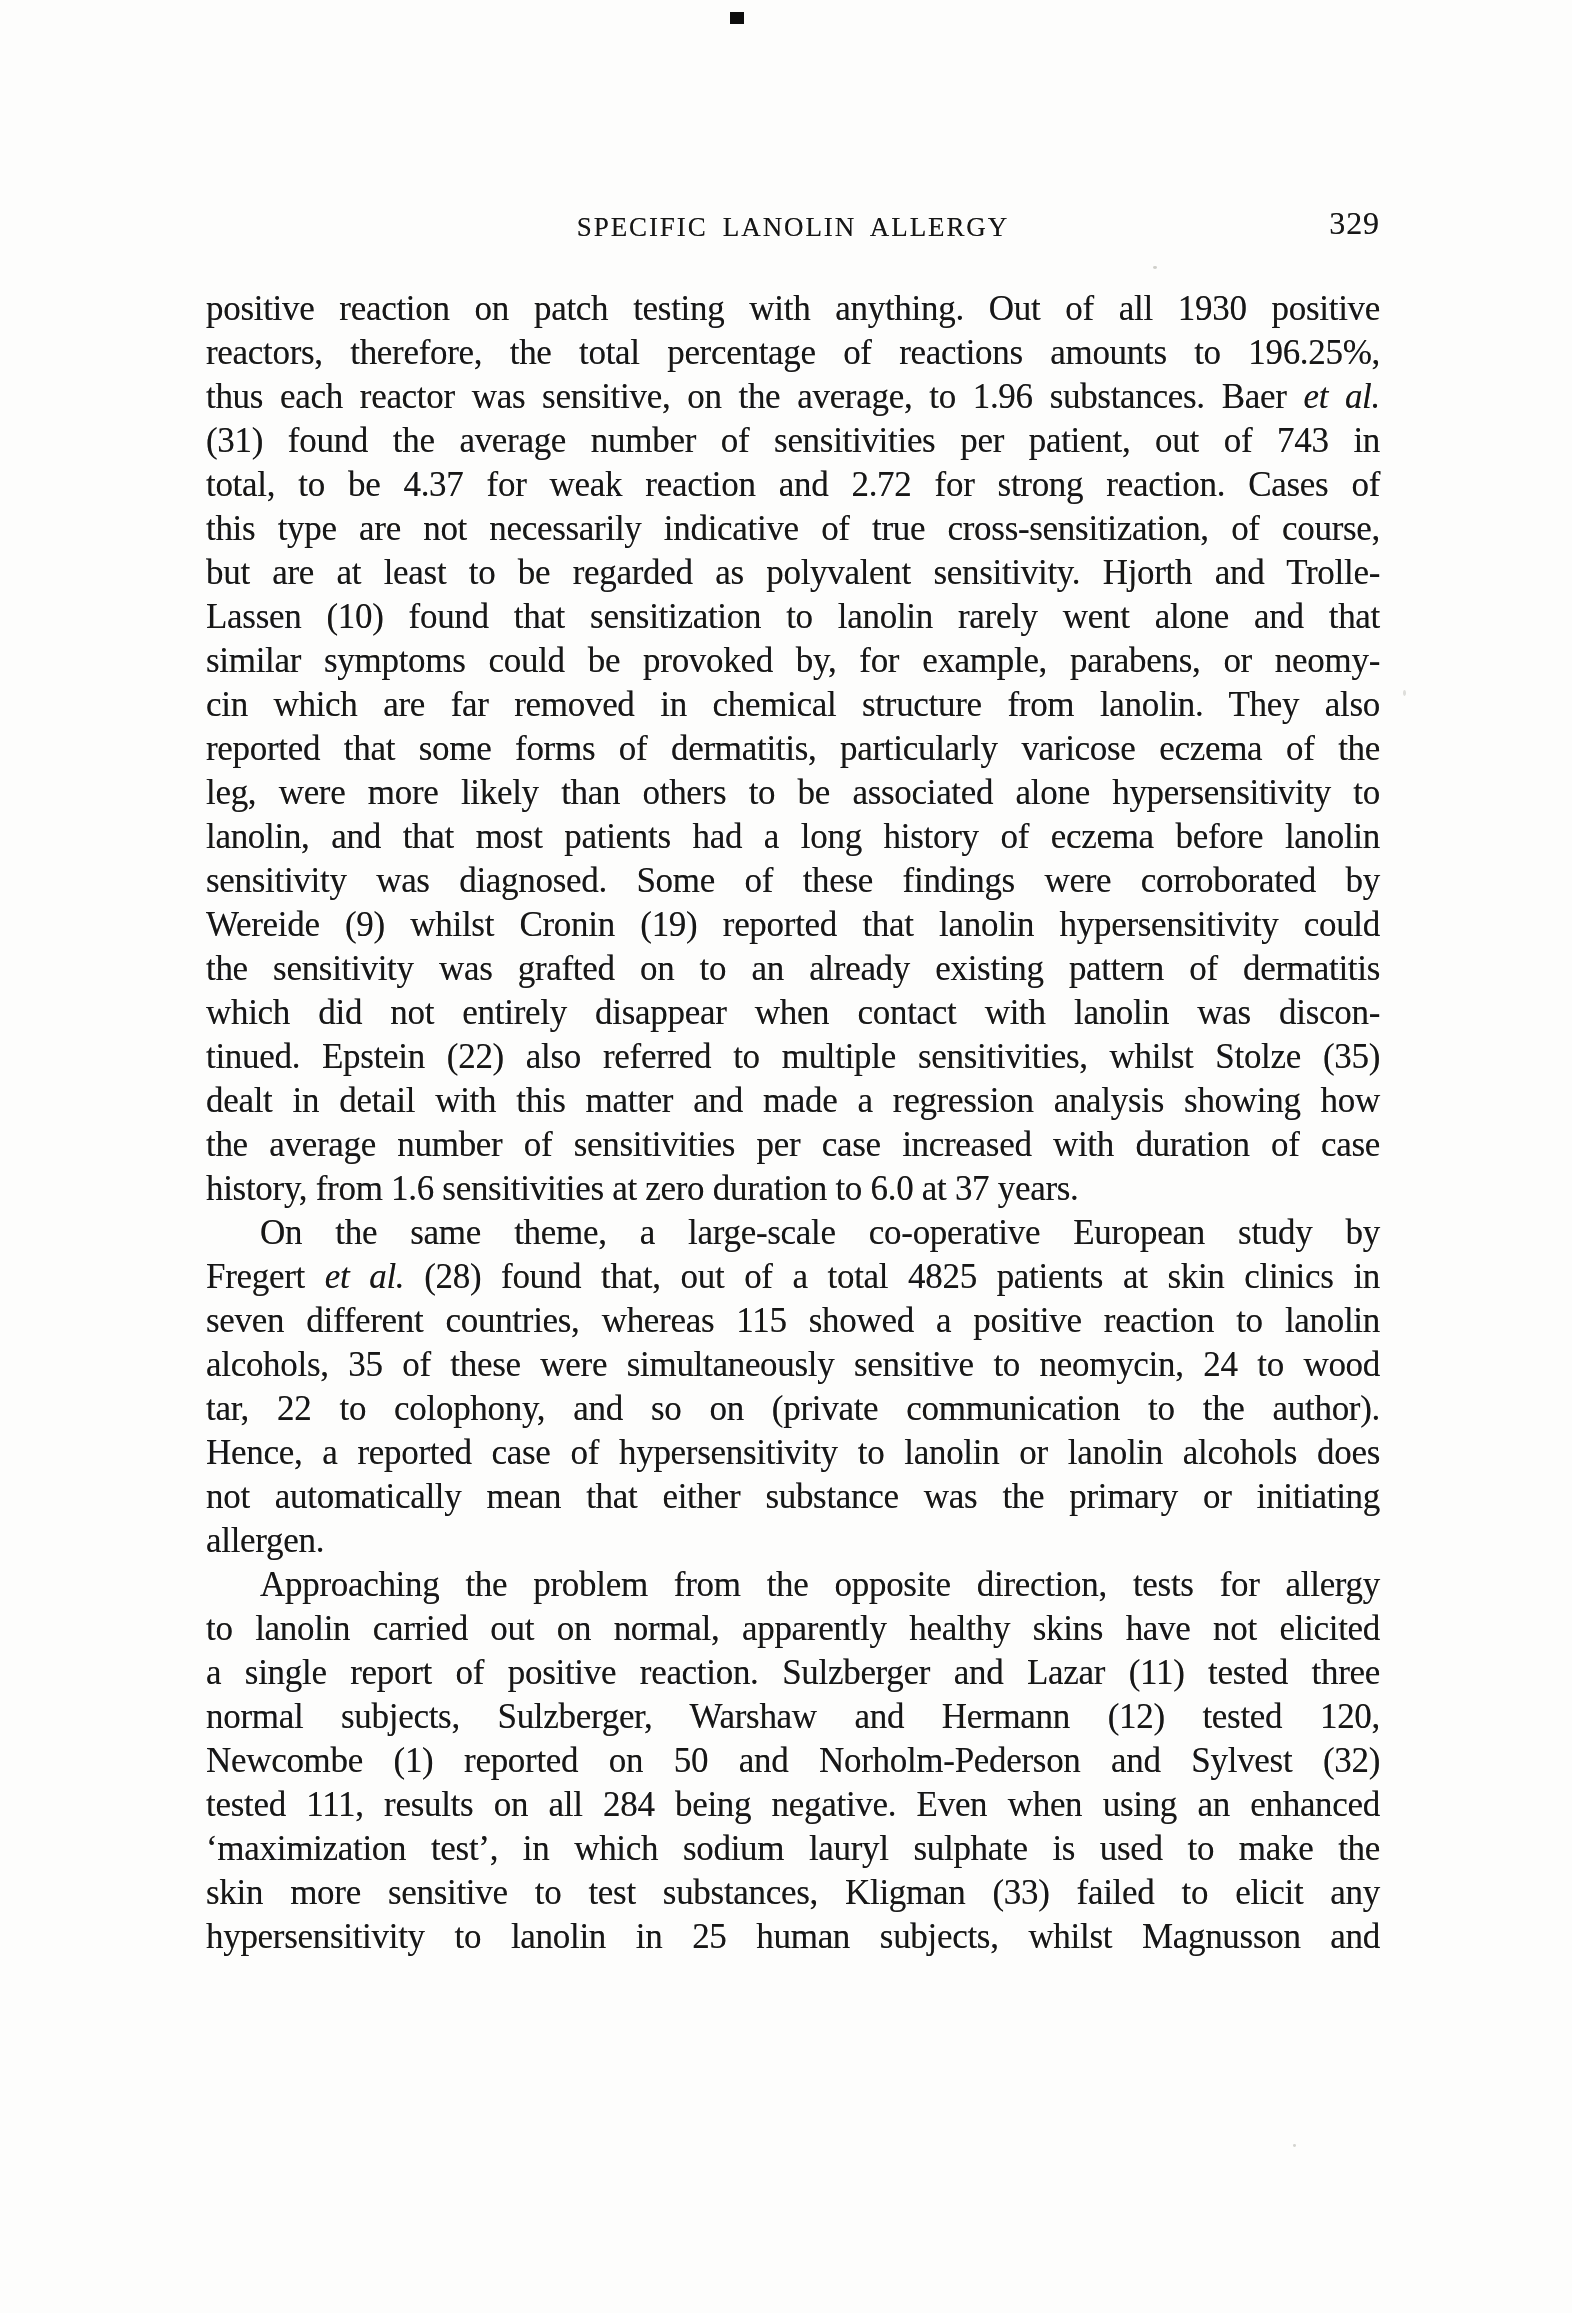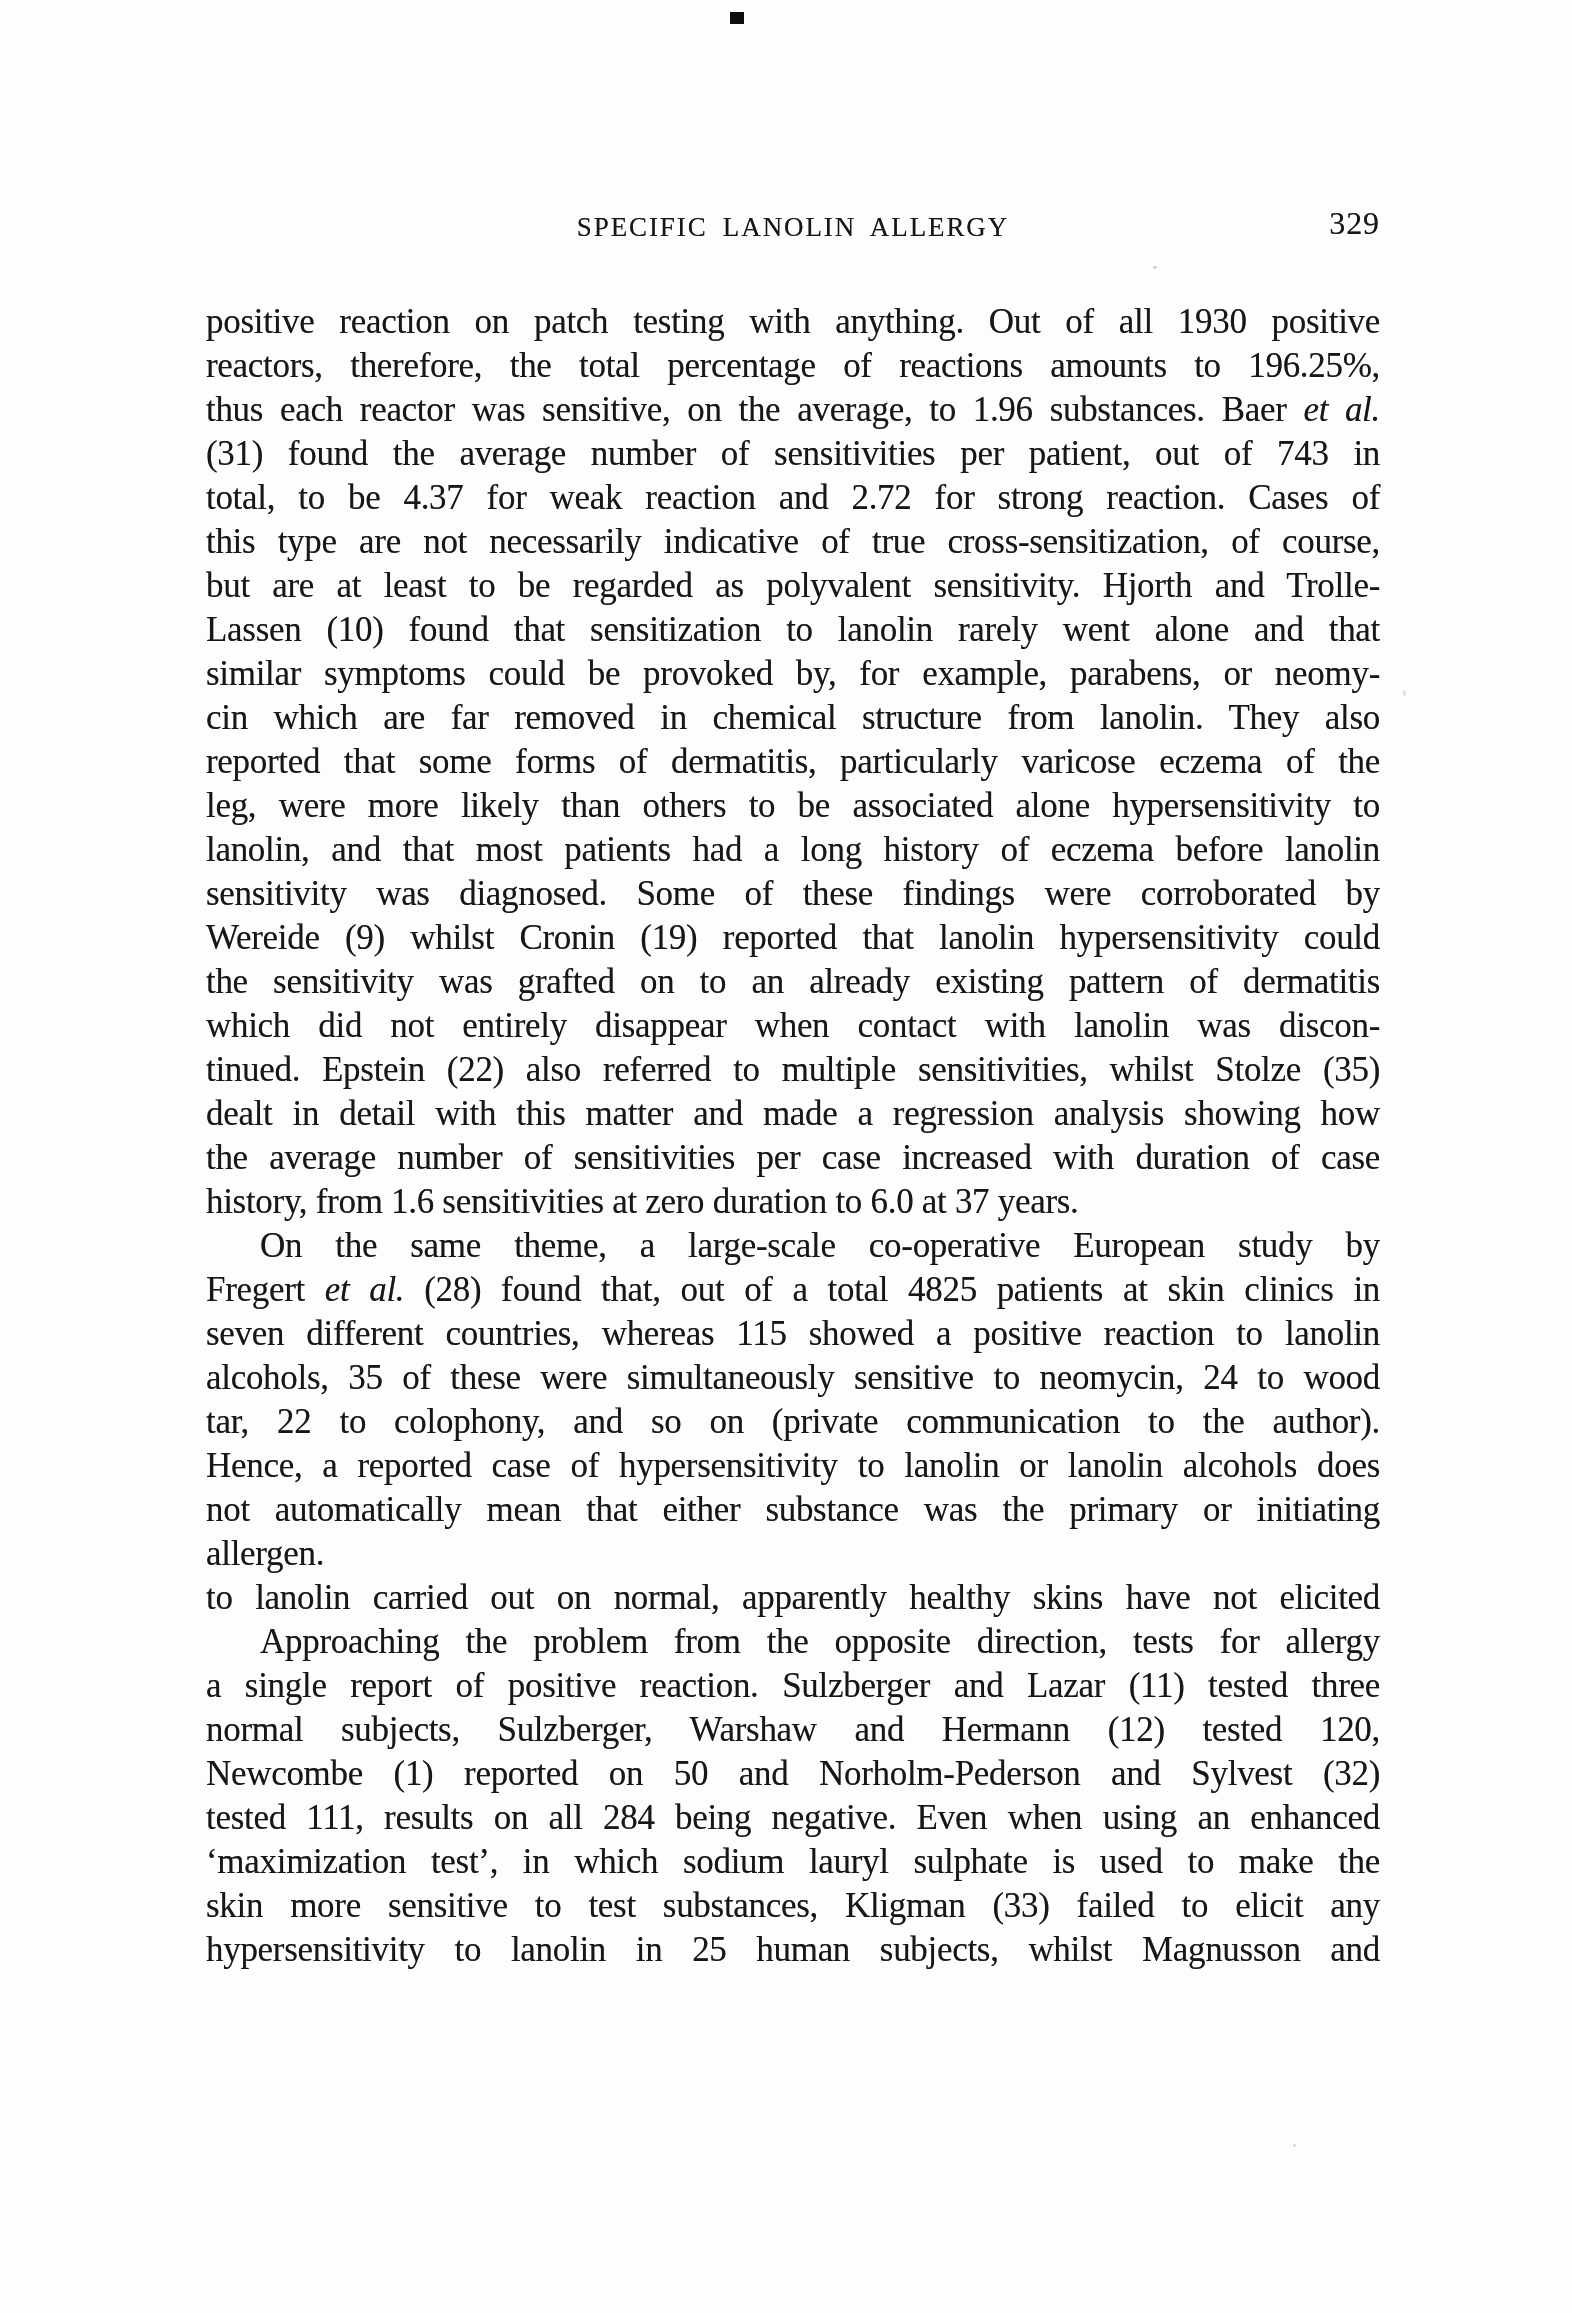--- a/index.html
+++ b/index.html
@@ -45,21 +45,21 @@
     right: 0;
     top: 0;
     font-size: 32px;
     line-height: 34px;
     letter-spacing: 0.9px;
     text-shadow: 0 0 0.6px rgba(10,10,10,0.55);
   }
   .text-column {
     position: absolute;
     left: 206px;
-    top: 300px;
+    top: 287px;
     width: 1174px;
   }
   .line {
     font-size: 35px;
     line-height: 44px;
     letter-spacing: -0.3px;
     white-space: nowrap;
     text-align: justify;
     text-align-last: justify;
     text-shadow: 0 0 0.6px rgba(10,10,10,0.5);
@@ -115,22 +115,22 @@
       <div class="line">the average number of sensitivities per case increased with duration of case</div>
       <div class="line para-end">history, from 1.6 sensitivities at zero duration to 6.0 at 37 years.</div>
       <div class="line indent">On the same theme, a large-scale co-operative European study by</div>
       <div class="line">Fregert <i>et al.</i> (28) found that, out of a total 4825 patients at skin clinics in</div>
       <div class="line">seven different countries, whereas 115 showed a positive reaction to lanolin</div>
       <div class="line">alcohols, 35 of these were simultaneously sensitive to neomycin, 24 to wood</div>
       <div class="line">tar, 22 to colophony, and so on (private communication to the author).</div>
       <div class="line">Hence, a reported case of hypersensitivity to lanolin or lanolin alcohols does</div>
       <div class="line">not automatically mean that either substance was the primary or initiating</div>
       <div class="line para-end">allergen.</div>
+      <div class="line indent">Approaching the problem from the opposite direction, tests for allergy</div>
       <div class="line">to lanolin carried out on normal, apparently healthy skins have not elicited</div>
-      <div class="line indent">Approaching the problem from the opposite direction, tests for allergy</div>
       <div class="line">a single report of positive reaction. Sulzberger and Lazar (11) tested three</div>
       <div class="line">normal subjects, Sulzberger, Warshaw and Hermann (12) tested 120,</div>
       <div class="line">Newcombe (1) reported on 50 and Norholm-Pederson and Sylvest (32)</div>
       <div class="line">tested 111, results on all 284 being negative. Even when using an enhanced</div>
       <div class="line">‘maximization test’, in which sodium lauryl sulphate is used to make the</div>
       <div class="line">skin more sensitive to test substances, Kligman (33) failed to elicit any</div>
       <div class="line">hypersensitivity to lanolin in 25 human subjects, whilst Magnusson and</div>
     </div>
 
   <div class="speck speck-a"></div>

